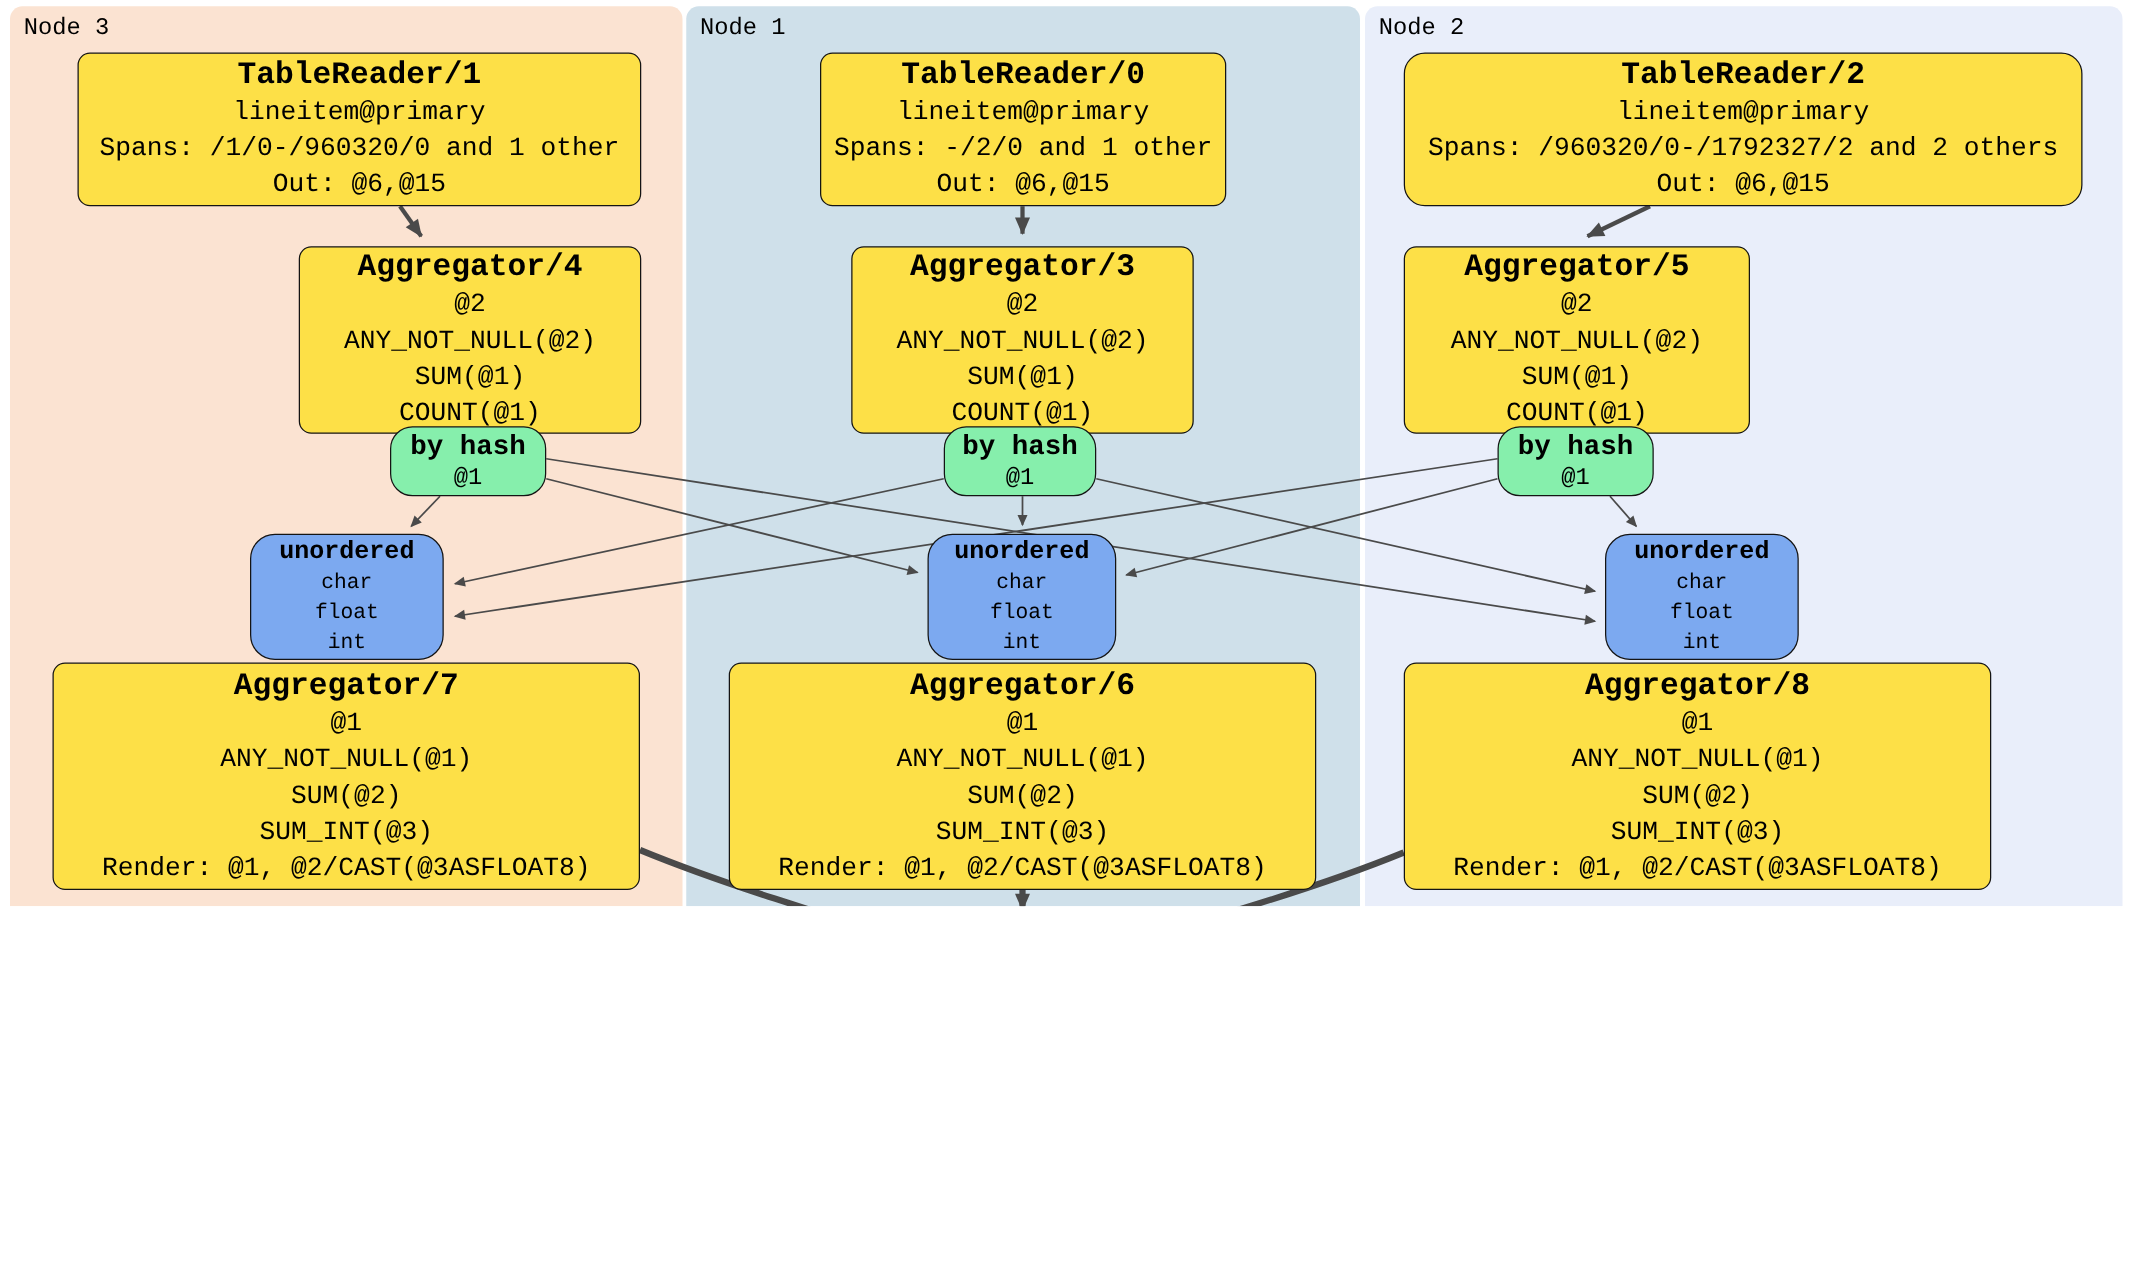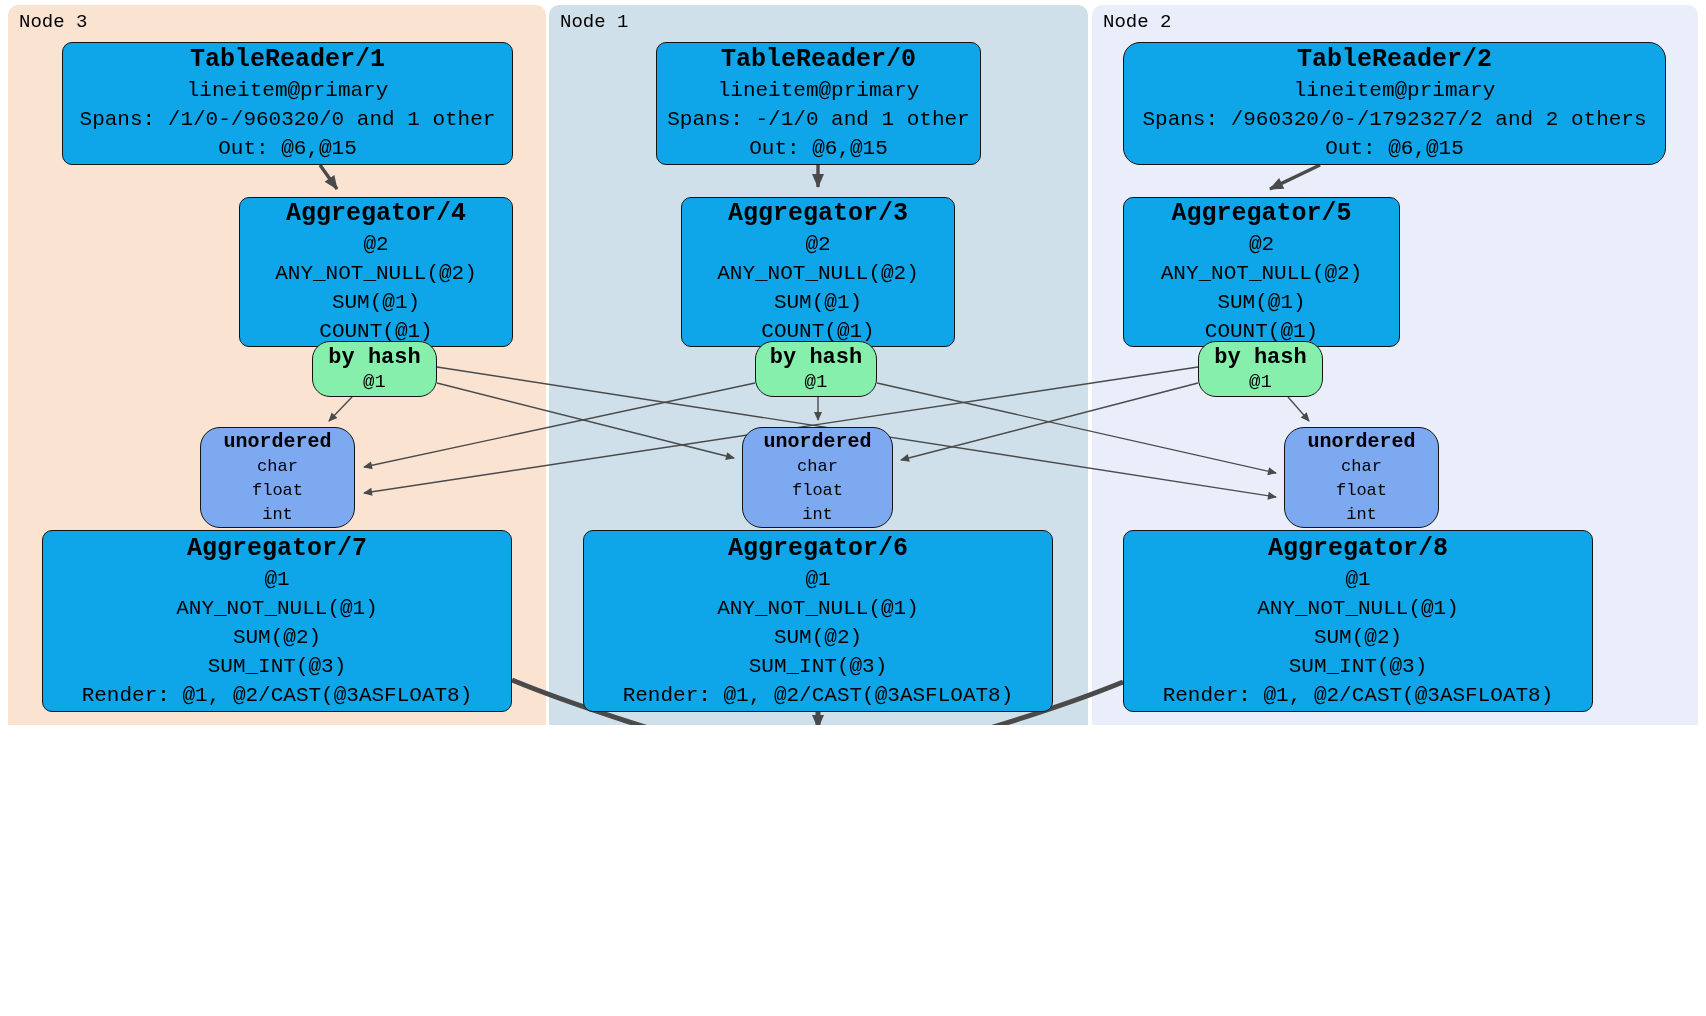--- a/index.html
+++ b/index.html
@@ -7,21 +7,21 @@
     position:relative;width:1706px;height:725px;background:#ffffff;
     font-family:Liberation Mono, monospace;color:#000;overflow:hidden;
   }
   .region{position:absolute;border-radius:10px;z-index:1;}
   .region-label{position:absolute;left:11px;top:6px;font-size:19px;color:#000;white-space:nowrap;}
   #region-node3{left:8px;top:5px;width:538px;height:740px;background:#fbe3d2;}
   #region-node1{left:549px;top:5px;width:539px;height:1005px;background:#cfe0ea;}
   #region-node2{left:1092px;top:5px;width:606px;height:740px;background:#e9eefa;}
   svg.edges{position:absolute;left:0;top:0;z-index:2;}
   .box{
-    position:absolute;background:#0ea5e9;border:1.7px solid #141414;border-radius:10px;
+    position:absolute;background:#fde047;border:1.7px solid #141414;border-radius:10px;
     display:flex;flex-direction:column;align-items:center;justify-content:center;
     text-align:center;z-index:3;box-sizing:border-box;white-space:nowrap;
   }
   .box-title{font-weight:bold;font-size:25px;line-height:32px;}
   .box-line{font-size:21px;line-height:29px;}
   .router{background:#86efac;border-radius:18px;z-index:4;}
   .router .box-title{font-size:22px;line-height:27px;}
   .router .box-line{font-size:19px;line-height:23px;}
   .sync{background:#7ca9f0;border-radius:20px;z-index:4;}
   .sync .box-title{font-size:20px;line-height:27px;}
@@ -95,21 +95,21 @@
 
   <div class="box" id="tr1">
     <div class="box-title">TableReader/1</div>
     <div class="box-line">lineitem@primary</div>
     <div class="box-line">Spans: /1/0-/960320/0 and 1 other</div>
     <div class="box-line">Out: @6,@15</div>
   </div>
   <div class="box" id="tr0">
     <div class="box-title">TableReader/0</div>
     <div class="box-line">lineitem@primary</div>
-    <div class="box-line">Spans: -/1/0 and 1 other</div>
+    <div class="box-line">Spans: -/2/0 and 1 other</div>
     <div class="box-line">Out: @6,@15</div>
   </div>
   <div class="box" id="tr2">
     <div class="box-title">TableReader/2</div>
     <div class="box-line">lineitem@primary</div>
     <div class="box-line">Spans: /960320/0-/1792327/2 and 2 others</div>
     <div class="box-line">Out: @6,@15</div>
   </div>
 
   <div class="box" id="agg4">

